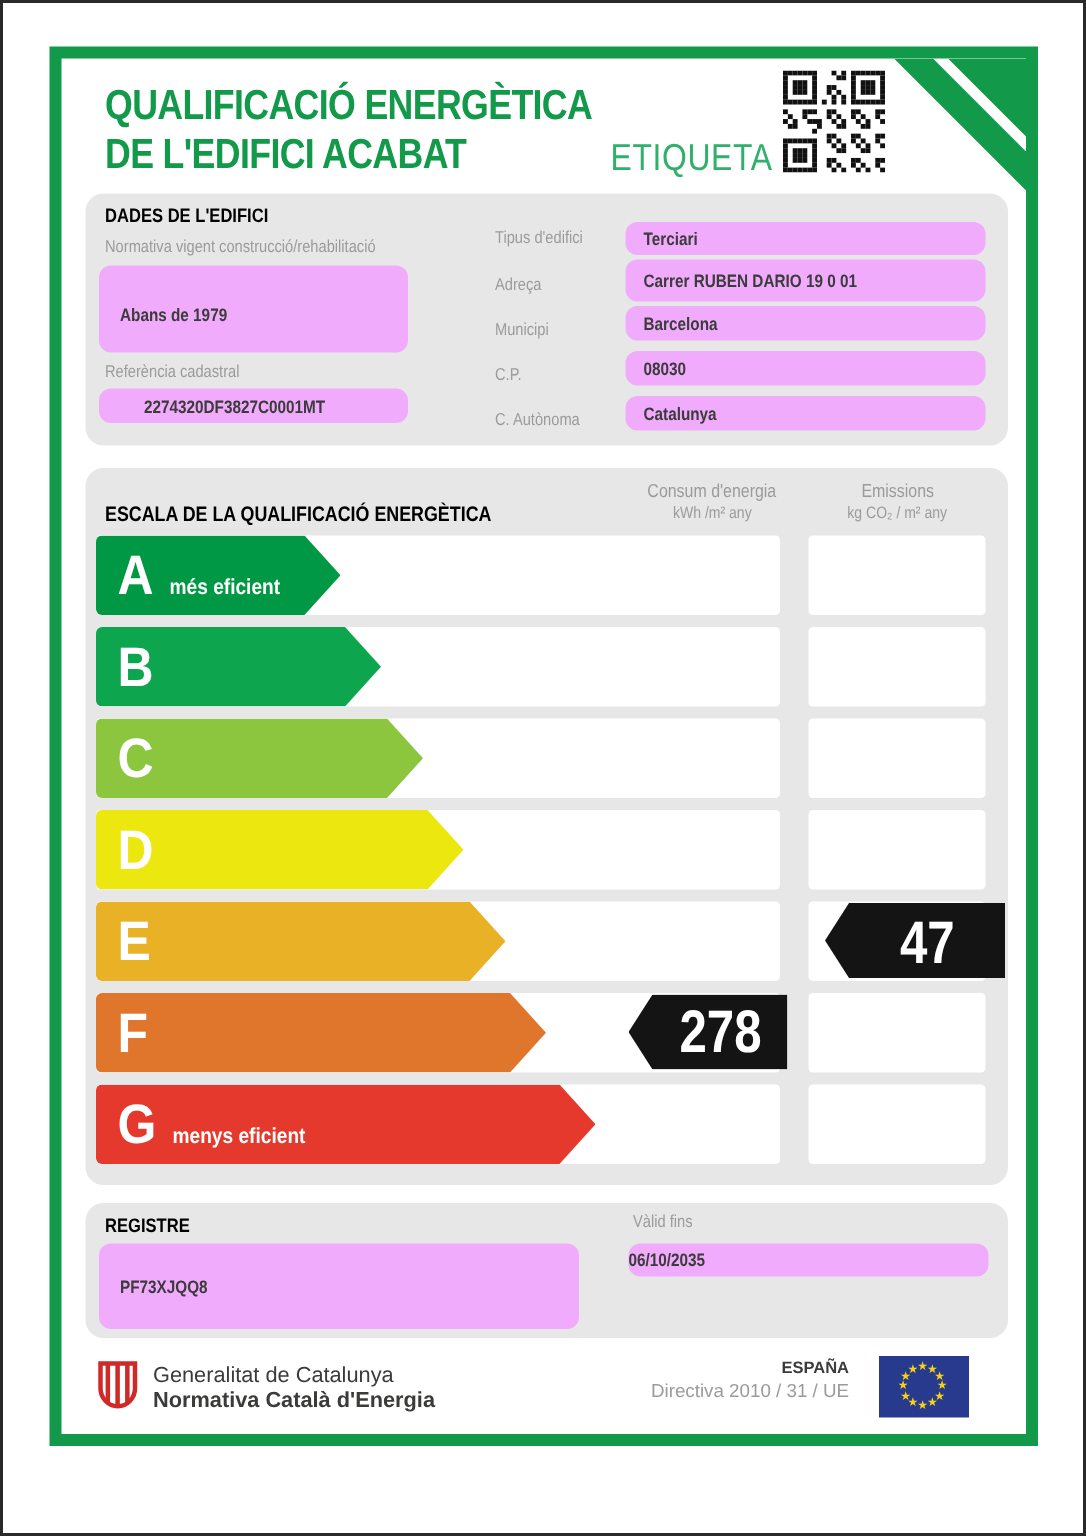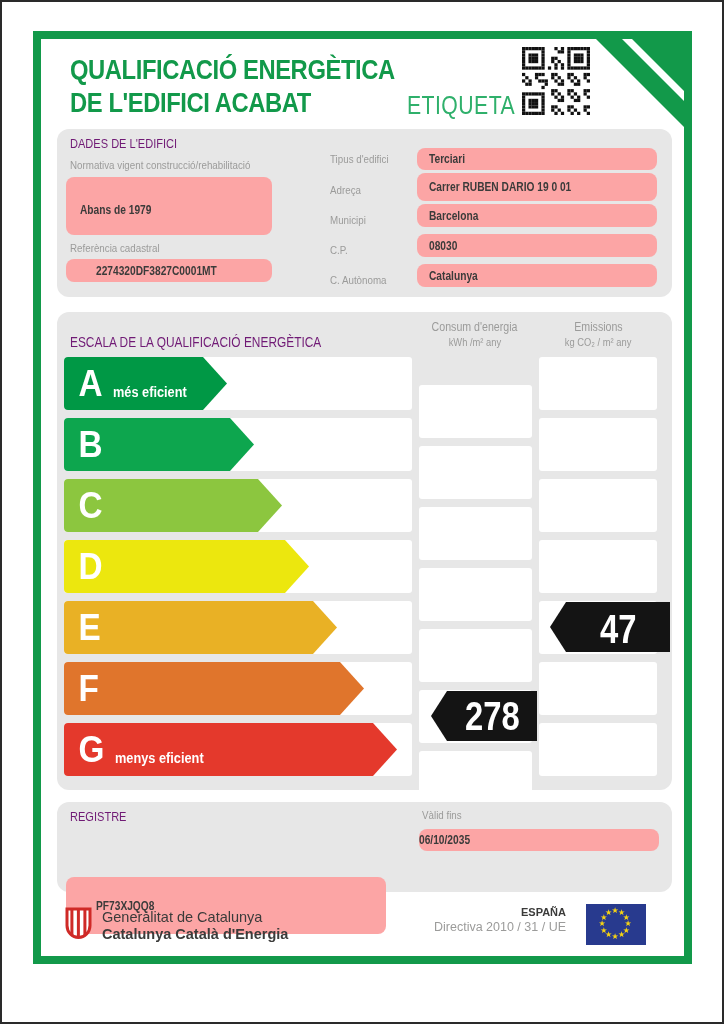--- a/index.html
+++ b/index.html
@@ -24,42 +24,42 @@
   .title{left:68px;color:#12994a;font-weight:bold;font-size:28px;letter-spacing:-.5px;
     transform:scaleX(.85);transform-origin:left top;white-space:nowrap;}
   .title1{top:52px;}
   .title2{top:85px;}
   .etiqueta{left:405px;top:89px;color:#2fb06b;font-size:25px;letter-spacing:.5px;
     transform:scaleX(.85);transform-origin:left top;white-space:nowrap;}
   .qr{left:520px;top:45px;width:68px;height:68px;}
 
   
   .panel{position:absolute;background:#e7e7e7;border-radius:12px;}
-  .wbox{position:absolute;background:#fca5a5;border-radius:8px;box-sizing:border-box;}
-  .sect-head{position:absolute;font-weight:normal;font-size:13px;color:#701a75;}
+  .wbox{position:absolute;background:#f0abfc;border-radius:8px;box-sizing:border-box;}
+  .sect-head{position:absolute;font-weight:bold;font-size:13px;color:#000000;}
   .lbl{position:absolute;color:#9b9b9a;font-size:11.5px;}
   .val{font-weight:bold;font-size:12px;color:#3b3b3a;}
 
   
   .p-dades{left:55px;top:127px;width:615px;height:168px;}
   
   .f-lbl{left:273px;width:85px;}
   .f-box{left:360px;width:240px;display:flex;align-items:center;padding-left:12px;}
   .f0l{top:24px;} .f1l{top:55px;} .f2l{top:85px;} .f3l{top:115px;} .f4l{top:145px;}
   .f0b{top:19px;height:22px;} .f1b{top:44px;height:28px;} .f2b{top:75px;height:23px;text-align:center;}
   .f3b{top:105px;height:23px;} .f4b{top:135px;height:23px;}
 
   
   .p-scale{left:55px;top:310px;width:615px;height:478px;}
   .col-head{position:absolute;text-align:center;color:#9b9b9a;line-height:1.25;}
   .col-head .ch-t{font-size:12.5px;} .col-head .ch-u{font-size:11px;}
   .scale-row{position:absolute;left:0;width:100%;height:53px;}
   .cell{position:absolute;top:0;height:100%;background:#fff;border-radius:3px;}
   .bar-bg{left:7px;width:348px;}
-  .c-consum{left:362px;width:113px;margin-top:28px;}
+  .c-consum{left:350px;width:113px;}
   .c-emis{left:482px;width:118px;}
   .arrow{position:absolute;left:0;top:0;height:100%;display:flex;align-items:center;
     color:#fff;border-radius:4px 0 0 4px;
     clip-path:polygon(0 0,calc(100% - 24px) 0,100% 50%,calc(100% - 24px) 100%,0 100%);}
   .a-letter{font-size:37px;font-weight:bold;line-height:1;padding-left:16px;
     transform:scaleX(.9);transform-origin:left center;}
   .a-label{font-size:14.5px;font-weight:bold;margin:16px 0 0 6px;
     transform:scaleX(.88);transform-origin:left center;white-space:nowrap;}
   .badge{position:absolute;top:1px;height:50px;background:#141414;color:#fff;
     font-weight:bold;display:flex;align-items:center;justify-content:center;
@@ -410,21 +410,21 @@
         <span class="a-label">menys eficient</span>
       </div>
     </div>
     <div class="cell c-consum"></div>
     <div class="cell c-emis"></div>
   </div>
 </div>
 
 <div class="panel p-reg">
   <div class="sect-head" style="left:13px;top:7px;"><span class="cx">REGISTRE</span></div>
-  <div class="wbox" style="left:9px;top:27px;width:320px;height:57px;display:flex;align-items:center;padding-left:30px;margin-top:48px;">
+  <div class="wbox" style="left:9px;top:27px;width:320px;height:57px;display:flex;align-items:center;padding-left:14px;">
     <span class="val cx">PF73XJQQ8</span>
   </div>
   <div class="lbl" style="left:365px;top:7px;"><span class="cx">Vàlid fins</span></div>
   <div class="wbox" style="left:362px;top:27px;width:240px;height:22px;display:flex;align-items:center;padding-left:0;">
     <span class="val cx">06/10/2035</span>
   </div>
 </div>
 
 <div class="abs senyera">
   <svg width="27" height="33" viewBox="0 0 27 33">
@@ -436,21 +436,21 @@
     <path d="M2 2 h23 v16.5 a11.5 12 0 0 1 -23 0 z" fill="#fff" stroke="#cf2a27" stroke-width="3"></path>
     <g clip-path="url(#sh)" fill="#cf2a27">
       <rect x="5.4" y="0" width="3" height="33"></rect>
       <rect x="11.9" y="0" width="3" height="33"></rect>
       <rect x="18.4" y="0" width="3" height="33"></rect>
     </g>
   </svg>
 </div>
 <div class="abs org">
   <div class="o1">Generalitat de Catalunya</div>
-  <div class="o2">Catalunya Català d'Energia</div>
+  <div class="o2">Normativa Català d'Energia</div>
 </div>
 <div class="abs espana">
   <div class="e1">ESPAÑA</div>
   <div class="e2">Directiva 2010 / 31 / UE</div>
 </div>
 <div class="abs eu-flag">
     <span class="star" style="left: 25.5px; top: 3px;">★</span>
     <span class="star" style="left: 32px; top: 4.74167px;">★</span>
     <span class="star" style="left: 36.7583px; top: 9.5px;">★</span>
     <span class="star" style="left: 38.5px; top: 16px;">★</span>

